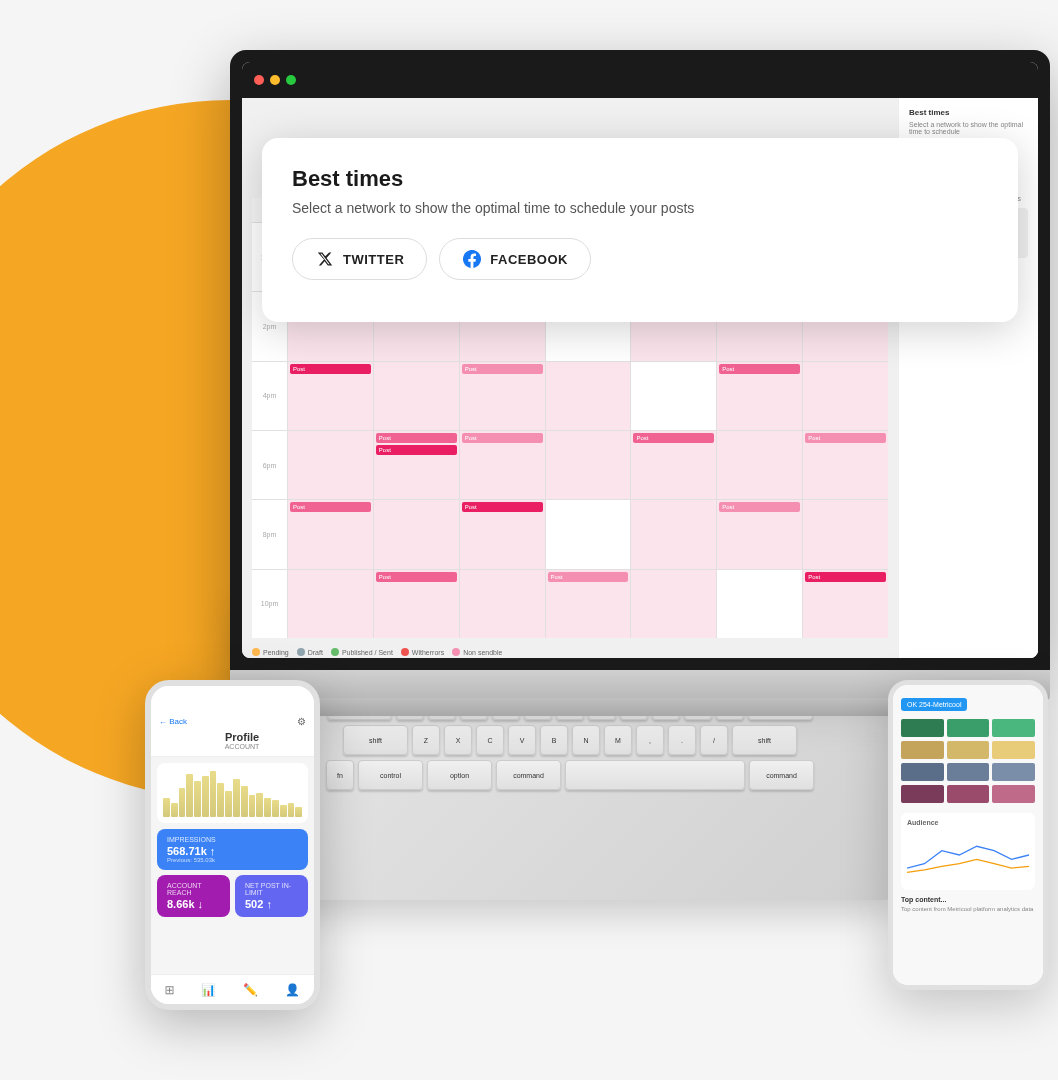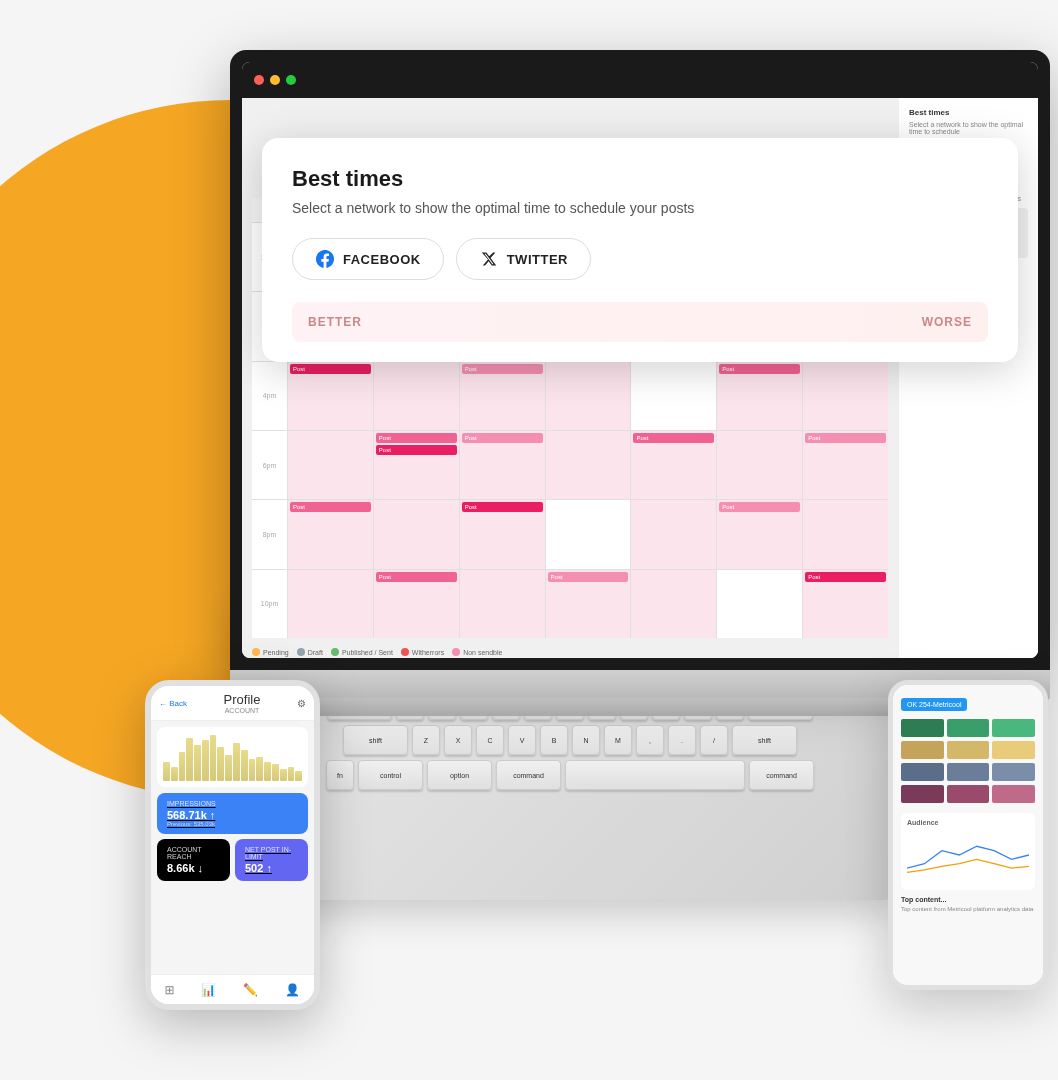--- a/index.html
+++ b/index.html
@@ -266,25 +266,26 @@
     .phone-header {
       background: #fff;
       padding: 6px 8px;
       display: flex;
       align-items: center;
       justify-content: space-between;
       border-bottom: 1px solid #eee;
     }
 
     .phone-title {
-      font-size: 13px;
-      font-weight: 400;
+      font-size: 11px;
+      font-weight: 700;
       color: #333;
       text-align: center;
       flex: 1;
+      margin-top: 39px;
     }
 
     .phone-subtitle {
       font-size: 7px;
       color: #888;
       text-align: center;
     }
 
     .phone-chart-area {
       background: #fff;
@@ -306,31 +307,30 @@
       flex: 1;
       background: linear-gradient(to top, #d4c87a, #e8dc8a);
       border-radius: 1px;
     }
 
     .phone-stats {
       display: flex;
       flex-direction: column;
       gap: 5px;
       padding: 0 6px;
-      text-decoration: underline;
     }
 
     .stat-card {
       border-radius: 8px;
       padding: 7px 10px;
     }
 
     .stat-card.blue { background: #3b82f6; }
     .stat-card.green { background: #10b981; }
-    .stat-card.red { background: #000000; }
+    .stat-card.red { background: #a21caf; }
 
     .stat-label {
       font-size: 7px;
       color: rgba(255,255,255,0.8);
       margin-bottom: 2px;
     }
 
     .stat-value {
       font-size: 11px;
       font-weight: 700;
@@ -666,43 +666,39 @@
         </div>
 
         <div class="best-times-modal">
           <div class="modal-title">Best times</div>
           <div class="modal-subtitle">Select a network to show the optimal time to schedule your posts</div>
 
           <div class="network-buttons">
 
             <button class="network-btn">
               <span class="icon">
+                <svg width="16" height="16" viewBox="0 0 24 24" fill="currentColor">
+                  <path d="M18.244 2.25h3.308l-7.227 8.26 8.502 11.24H16.17l-4.714-6.231-5.401 6.231H2.744l7.73-8.835L1.254 2.25H8.08l4.261 5.635zm-1.161 17.52h1.833L7.084 4.126H5.117z"></path>
+                </svg>
+              </span>
+              <span>TWITTER</span>
+            </button>
+
+            <button class="network-btn">
+              <span class="icon">
                 <svg width="18" height="18" viewBox="0 0 24 24" fill="#1877F2">
                   <path d="M24 12.073c0-6.627-5.373-12-12-12s-12 5.373-12 12c0 5.99 4.388 10.954 10.125 11.854v-8.385H7.078v-3.47h3.047V9.43c0-3.007 1.792-4.669 4.533-4.669 1.312 0 2.686.235 2.686.235v2.953H15.83c-1.491 0-1.956.925-1.956 1.874v2.25h3.328l-.532 3.47h-2.796v8.385C19.612 23.027 24 18.062 24 12.073z"></path>
                 </svg>
               </span>
               <span>FACEBOOK</span>
             </button>
 
-            <button class="network-btn">
-              <span class="icon">
-                <svg width="16" height="16" viewBox="0 0 24 24" fill="currentColor">
-                  <path d="M18.244 2.25h3.308l-7.227 8.26 8.502 11.24H16.17l-4.714-6.231-5.401 6.231H2.744l7.73-8.835L1.254 2.25H8.08l4.261 5.635zm-1.161 17.52h1.833L7.084 4.126H5.117z"></path>
-                </svg>
-              </span>
-              <span>TWITTER</span>
-            </button>
-
 
           </div>
 
-          <div class="better-worse-bar">
-            <span class="better-label">BETTER</span>
-            <span class="worse-label">WORSE</span>
-          </div>
         </div>
 
       </div>
     </div>
   </div>
 
   <div class="laptop-base"></div>
   <div class="laptop-base-bottom"></div>
 
 </div>

